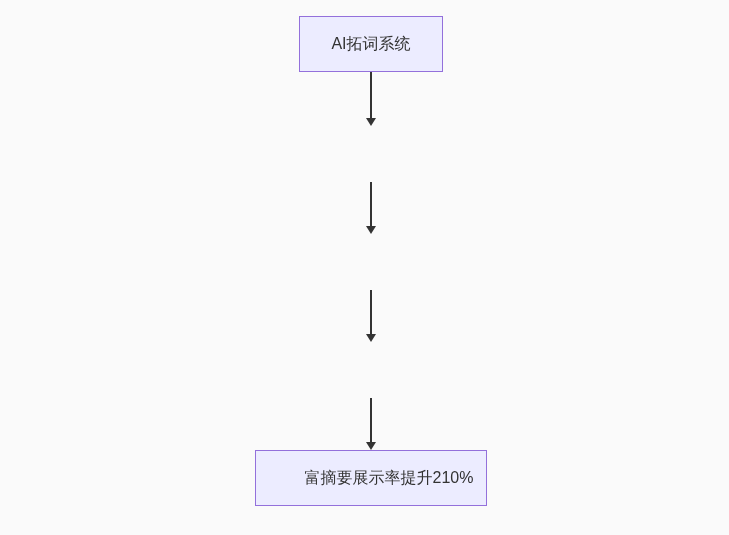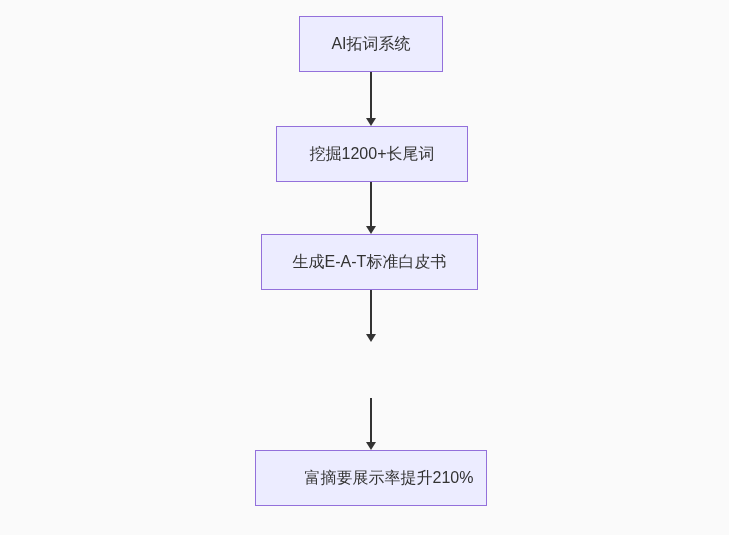--- a/index.html
+++ b/index.html
@@ -68,28 +68,26 @@
 
 <div class="canvas">
 
   <div class="node n1">AI拓词系统</div>
 
   <div class="arrow a1">
     <div class="shaft"></div>
     <div class="head"></div>
   </div>
 
-  <div class="node n2">挖掘1200+长尾词</div>
 
   <div class="arrow a2">
     <div class="shaft"></div>
     <div class="head"></div>
   </div>
 
-  <div class="node n3">生成E-A-T标准白皮书</div>
 
   <div class="arrow a3">
     <div class="shaft"></div>
     <div class="head"></div>
   </div>
 
 
   <div class="arrow a4">
     <div class="shaft"></div>
     <div class="head"></div>

